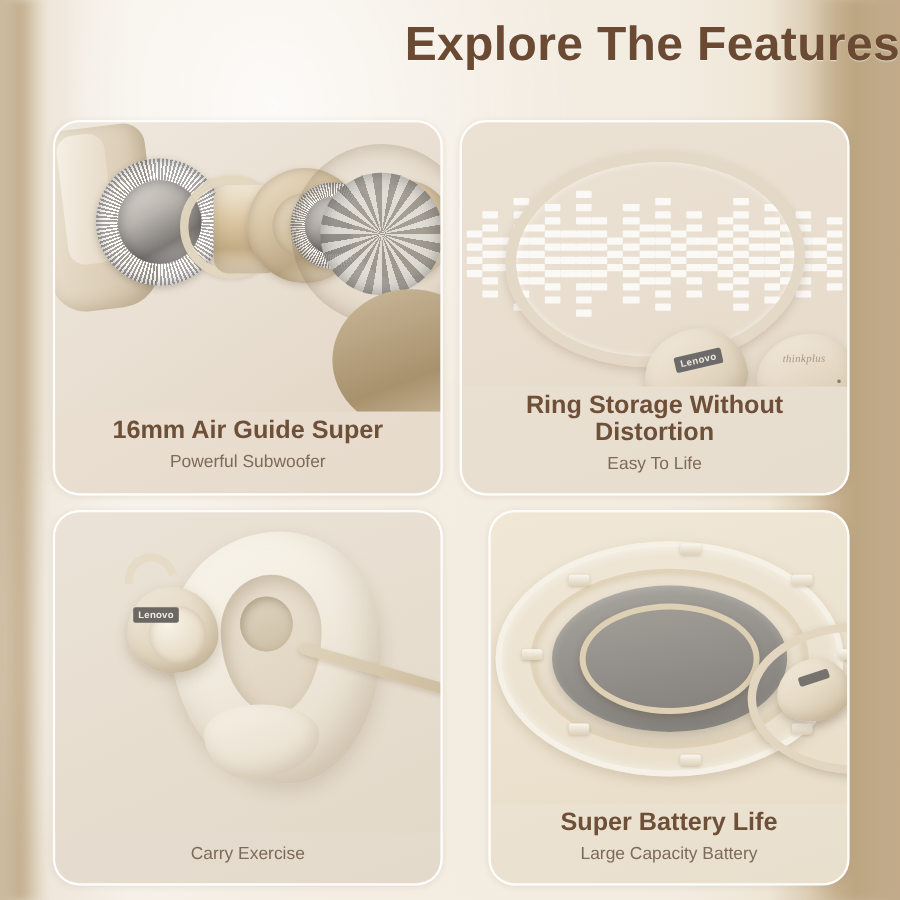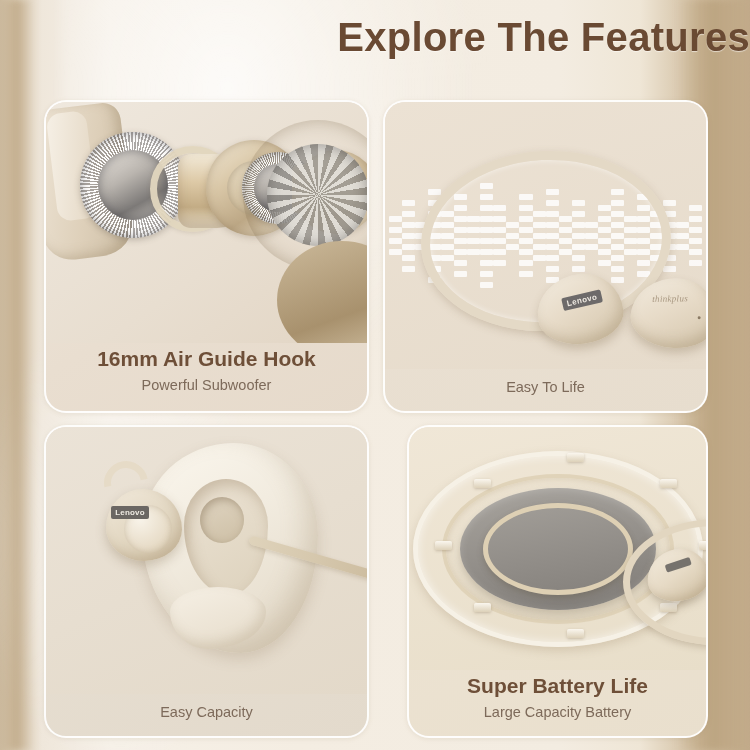--- a/index.html
+++ b/index.html
@@ -458,21 +458,21 @@
       <div class="ring ring-open" style="left:104px; top:44px; width:86px; height:86px;"></div>
       <div class="cyl" style="left:132px; top:52px; width:76px; height:74px; border-radius:14px 40px 40px 14px;"></div>
       <div class="ring ring-gold" style="left:160px; top:38px; width:96px; height:96px;"></div>
       <div class="ring ring-metal" style="left:196px; top:50px; width:72px; height:72px;"></div>
       <div class="cyl" style="left:246px; top:62px; width:42px; height:50px; border-radius:8px 22px 22px 8px;"></div>
       <div class="ring ring-gold" style="left:248px; top:48px; width:84px; height:84px;"></div>
       <div class="driver-back"></div>
       <div class="driver-cone"></div>
     </div>
     <div class="card-caption">
-      <div class="cap-title">16mm Air Guide Hook</div>
+      <div class="cap-title">16mm Air Guide Super</div>
       <div class="cap-sub">Powerful Subwoofer</div>
     </div>
   </div>
 
   <div class="card c2">
     <div class="card-media c2-media">
       <div class="eq" id="eq-host">
           <div class="eq-col">
             <div class="eq-seg"></div>
             <div class="eq-seg"></div>
@@ -668,41 +668,43 @@
       <div class="neckband"></div>
       <div class="bud left">
         <div class="bud-badge">Lenovo</div>
       </div>
       <div class="bud right">
         <div class="bud-script">thinkplus</div>
         <div class="bud-dot"></div>
       </div>
     </div>
     <div class="card-caption">
+      <div class="cap-title">Ring Storage Without
+Distortion</div>
       <div class="cap-sub">Easy To Life</div>
     </div>
   </div>
 
   <div class="card c3">
     <div class="card-media c3-media">
       <div class="ear">
         <div class="ear-inner">
           <div class="ear-canal"></div>
         </div>
         <div class="ear-lobe"></div>
       </div>
       <div class="clip-hook"></div>
       <div class="clip-unit">
         <div class="clip-disc"></div>
         <div class="clip-logo">Lenovo</div>
       </div>
       <div class="ear-cable"></div>
     </div>
     <div class="card-caption">
-      <div class="cap-sub">Easy Capacity</div>
+      <div class="cap-sub">Carry Exercise</div>
     </div>
   </div>
 
   <div class="card c4">
     <div class="card-media c4-media">
       <div class="plat plat-outer"></div>
       <div class="plat plat-mid"></div>
       <div class="plat plat-disc"></div>
       <div class="plat plat-ring-in"></div>
       <div id="tick-host">

